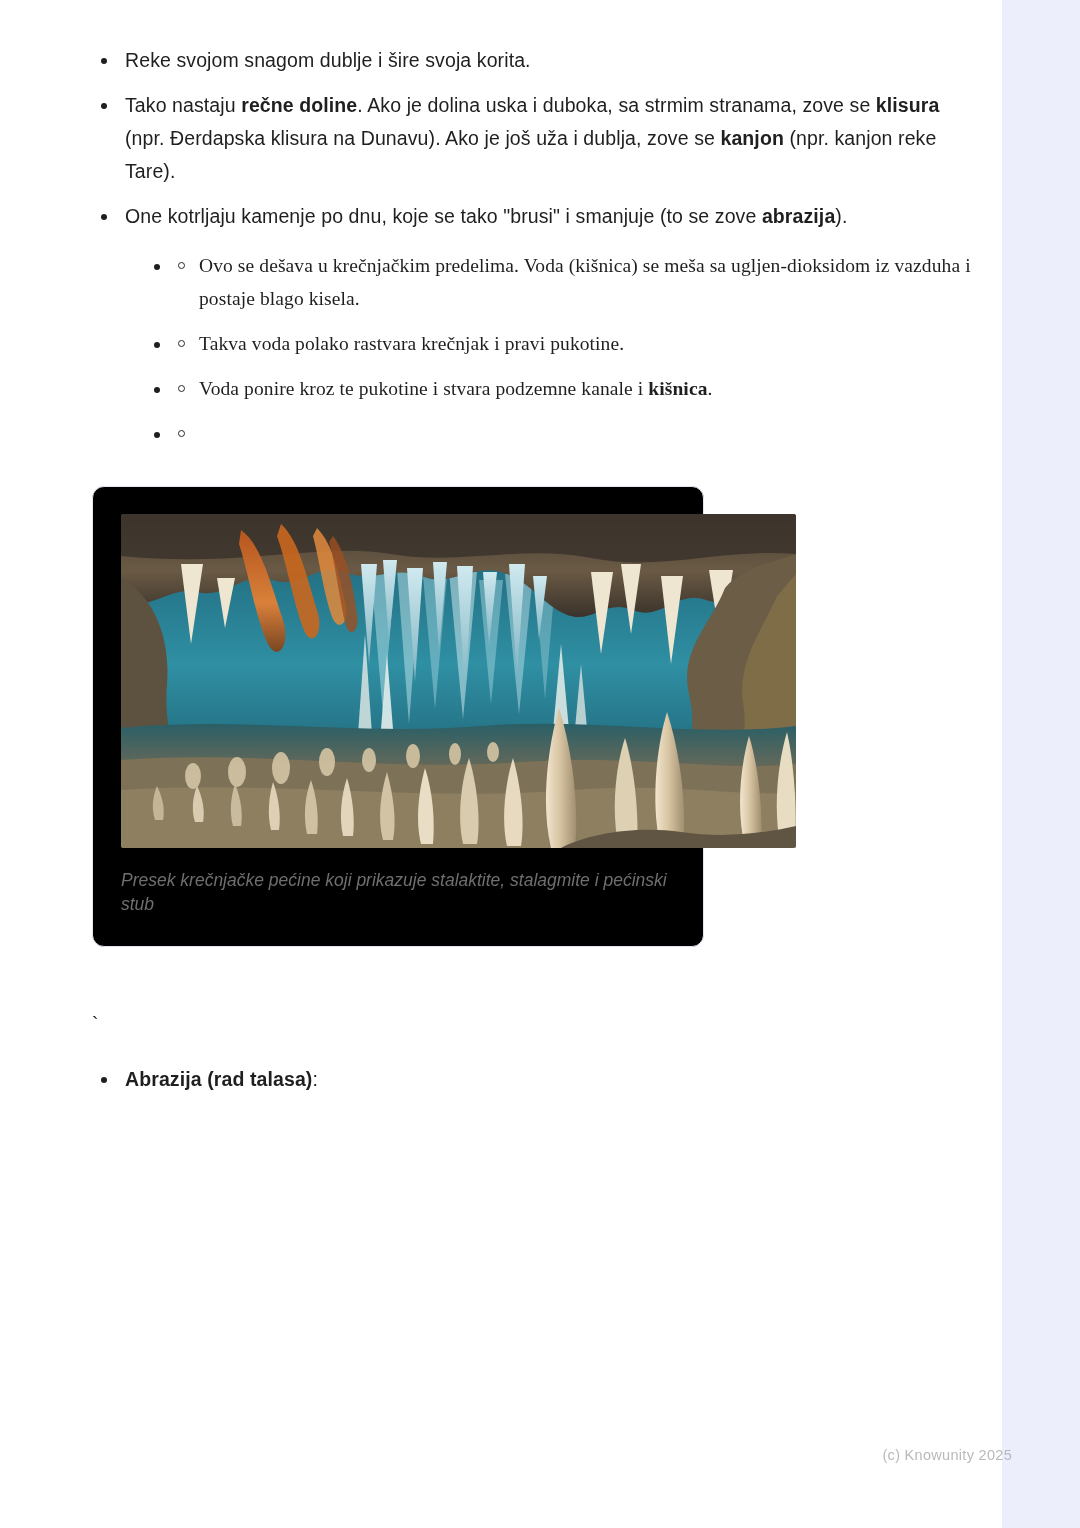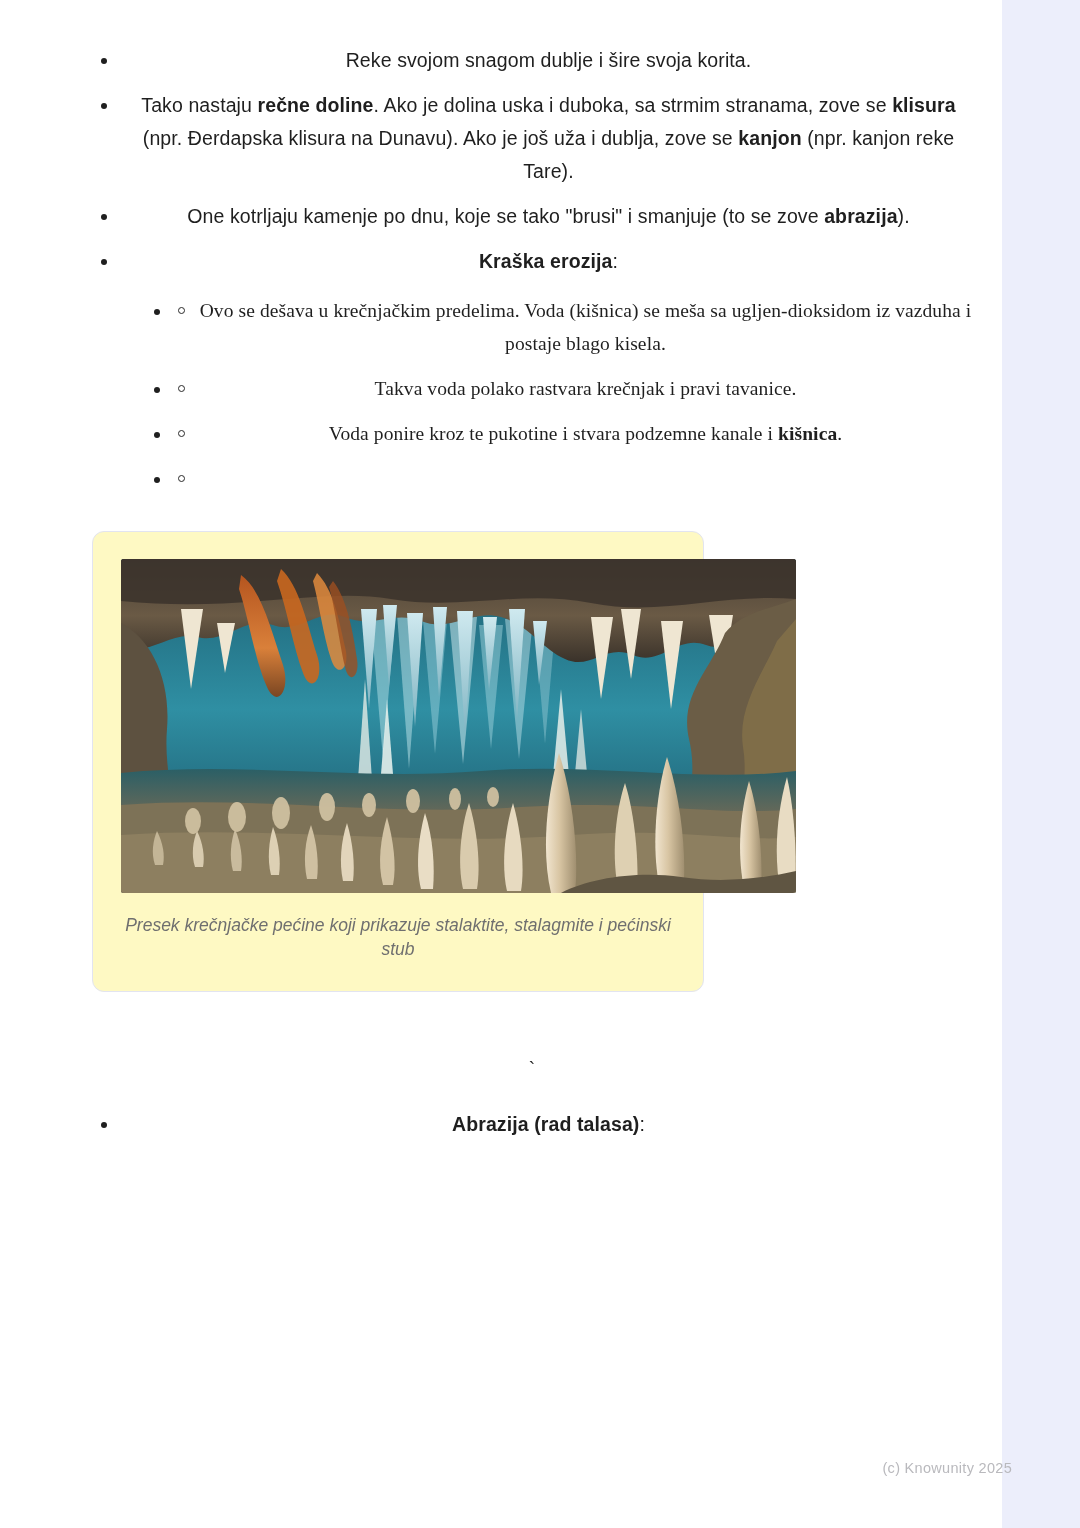--- a/index.html
+++ b/index.html
@@ -38,21 +38,20 @@
     position: absolute;
     inset: 0;
     padding: 44px 0 0 0;
     box-sizing: border-box;
   }
 
   .content {
     position: relative;
     width: 880px;
     margin-left: 92px;
-    text-align: center;
   }
 
   ul.lvl1, ul.lvl2, ul.lvl3 {
     margin: 0;
     padding: 0;
     list-style: none;
   }
 
   li {
     position: relative;
@@ -118,21 +117,21 @@
 
   b, strong { font-weight: 700; }
 
   
   .figure-card {
     margin: 36px 0 0 0;
     width: 612px;
     box-sizing: border-box;
     border: 1px solid #e2e4f0;
     border-radius: 12px;
-    background: #fef9c3;
+    background: #000000;
     padding: 27px 28px 30px 28px;
   }
   .figure-img {
     width: 675px;
     height: 334px;
     border-radius: 3px;
     overflow: hidden;
     position: relative;
     background: #2b2218;
   }
@@ -154,21 +153,21 @@
 
   .bottom-block {
     margin-top: 26px;
   }
   .bottom-block .lvl1 > li { margin-bottom: 18px; }
   .bottom-block ul.circle > li { margin-bottom: 4px; }
 
   .watermark {
     position: absolute;
     right: 68px;
-    bottom: 52px;
+    bottom: 65px;
     font-size: 14.5px;
     color: #b9b9bd;
     letter-spacing: 0.3px;
     font-family: "Liberation Sans", sans-serif;
   }
 </style>
 </head>
 <body>
 
 <div class="side-strip">
@@ -177,27 +176,24 @@
 
 <div class="page">
   <div class="content">
 
     <ul class="lvl1 indent-2">
       <li><span>Reke svojom snagom dublje i šire svoja korita.</span></li>
       <li><span>Tako nastaju <b>rečne doline</b>. Ako je dolina uska i duboka, sa strmim stranama, zove se <b>klisura</b> (npr. Đerdapska klisura na Dunavu). Ako je još uža i dublja, zove se <b>kanjon</b> (npr. kanjon reke Tare).</span></li>
       <li><span>One kotrljaju kamenje po dnu, koje se tako "brusi" i smanjuje (to se zove <b>abrazija</b>).</span></li>
     </ul>
 
-    <ul class="lvl1">
-      <li><span><b>Kraška erozija</b>:</span></li>
-    </ul>
 
     <ul class="circle sub-a">
       <li><span>Ovo se dešava u krečnjačkim predelima. Voda (kišnica) se meša sa ugljen-dioksidom iz vazduha i postaje blago kisela.</span></li>
-      <li><span>Takva voda polako rastvara krečnjak i pravi tavanice.</span></li>
+      <li><span>Takva voda polako rastvara krečnjak i pravi pukotine.</span></li>
       <li><span>Voda ponire kroz te pukotine i stvara podzemne kanale i <b>kišnica</b>.</span></li>
       <li>
       </li>
     </ul>
 
     <div class="figure-card">
       <div class="figure-img">
         <svg viewBox="0 0 675 334" preserveAspectRatio="none" width="675" height="334">
           <defs>
             <linearGradient id="roofGrad" x1="0" y1="0" x2="0" y2="1">

